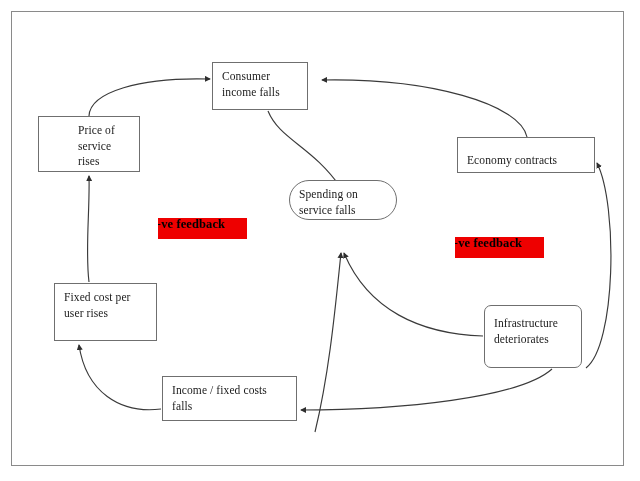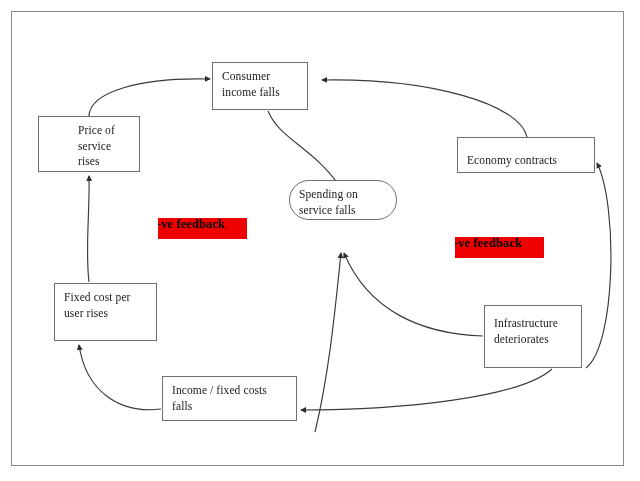--- a/index.html
+++ b/index.html
@@ -102,21 +102,21 @@
   <div class="node" style="left:212px; top:62px; width:96px; height:48px;">Consumer income falls</div>
 
   <div class="node" style="left:38px; top:116px; width:102px; height:56px;padding-left:39px;">Price of service rises</div>
 
   <div class="node" style="left:457px; top:137px; width:138px; height:36px; padding-top:15px;">Economy contracts</div>
 
   <div class="node" style="left:289px; top:180px; width:108px; height:40px;border-radius:23px;">Spending on service falls</div>
 
   <div class="node" style="left:30px; top:283px; width:103px; height:58px;margin-left:24px;">Fixed cost per user rises</div>
 
-  <div class="node" style="left:484px; top:305px; width:98px; height:63px; padding-top:10px;">Infrastructure deteriorates</div>
+  <div class="node" style="left:484px; top:305px; width:98px; height:63px; padding-top:10px;border-radius:7px;">Infrastructure deteriorates</div>
 
   <div class="node" style="left:162px; top:376px; width:135px; height:45px;">Income / fixed costs falls</div>
 
   <div class="feedback-label" style="left:158px; top:218px; width:89px; height:21px;">
     <span>+ve feedback</span>
   </div>
 
   <div class="feedback-label" style="left:455px; top:237px; width:89px; height:21px;">
     <span>+ve feedback</span>
   </div>

